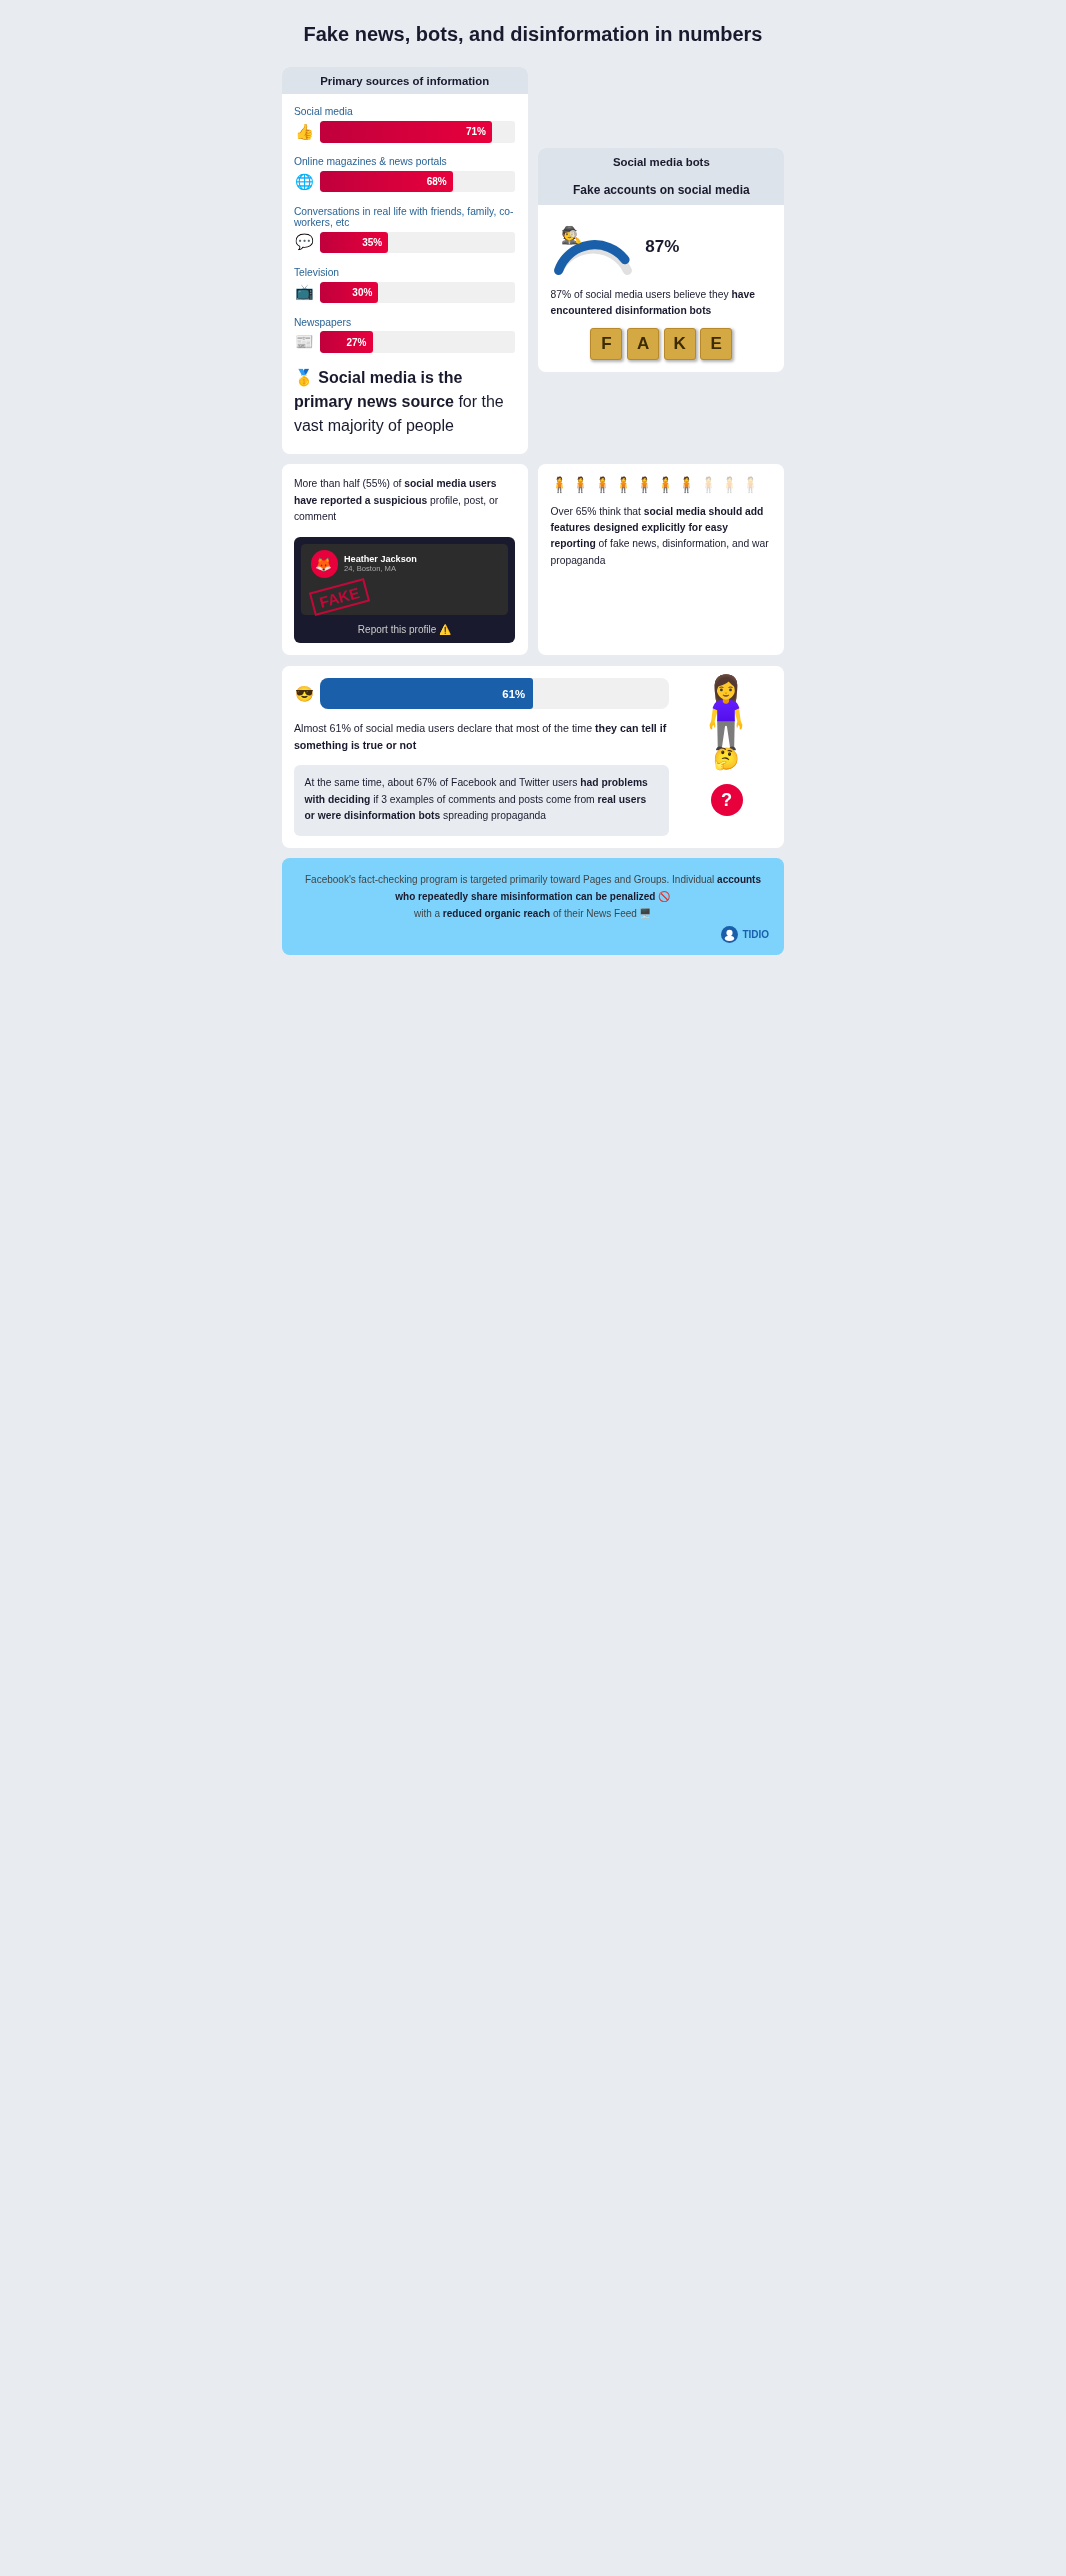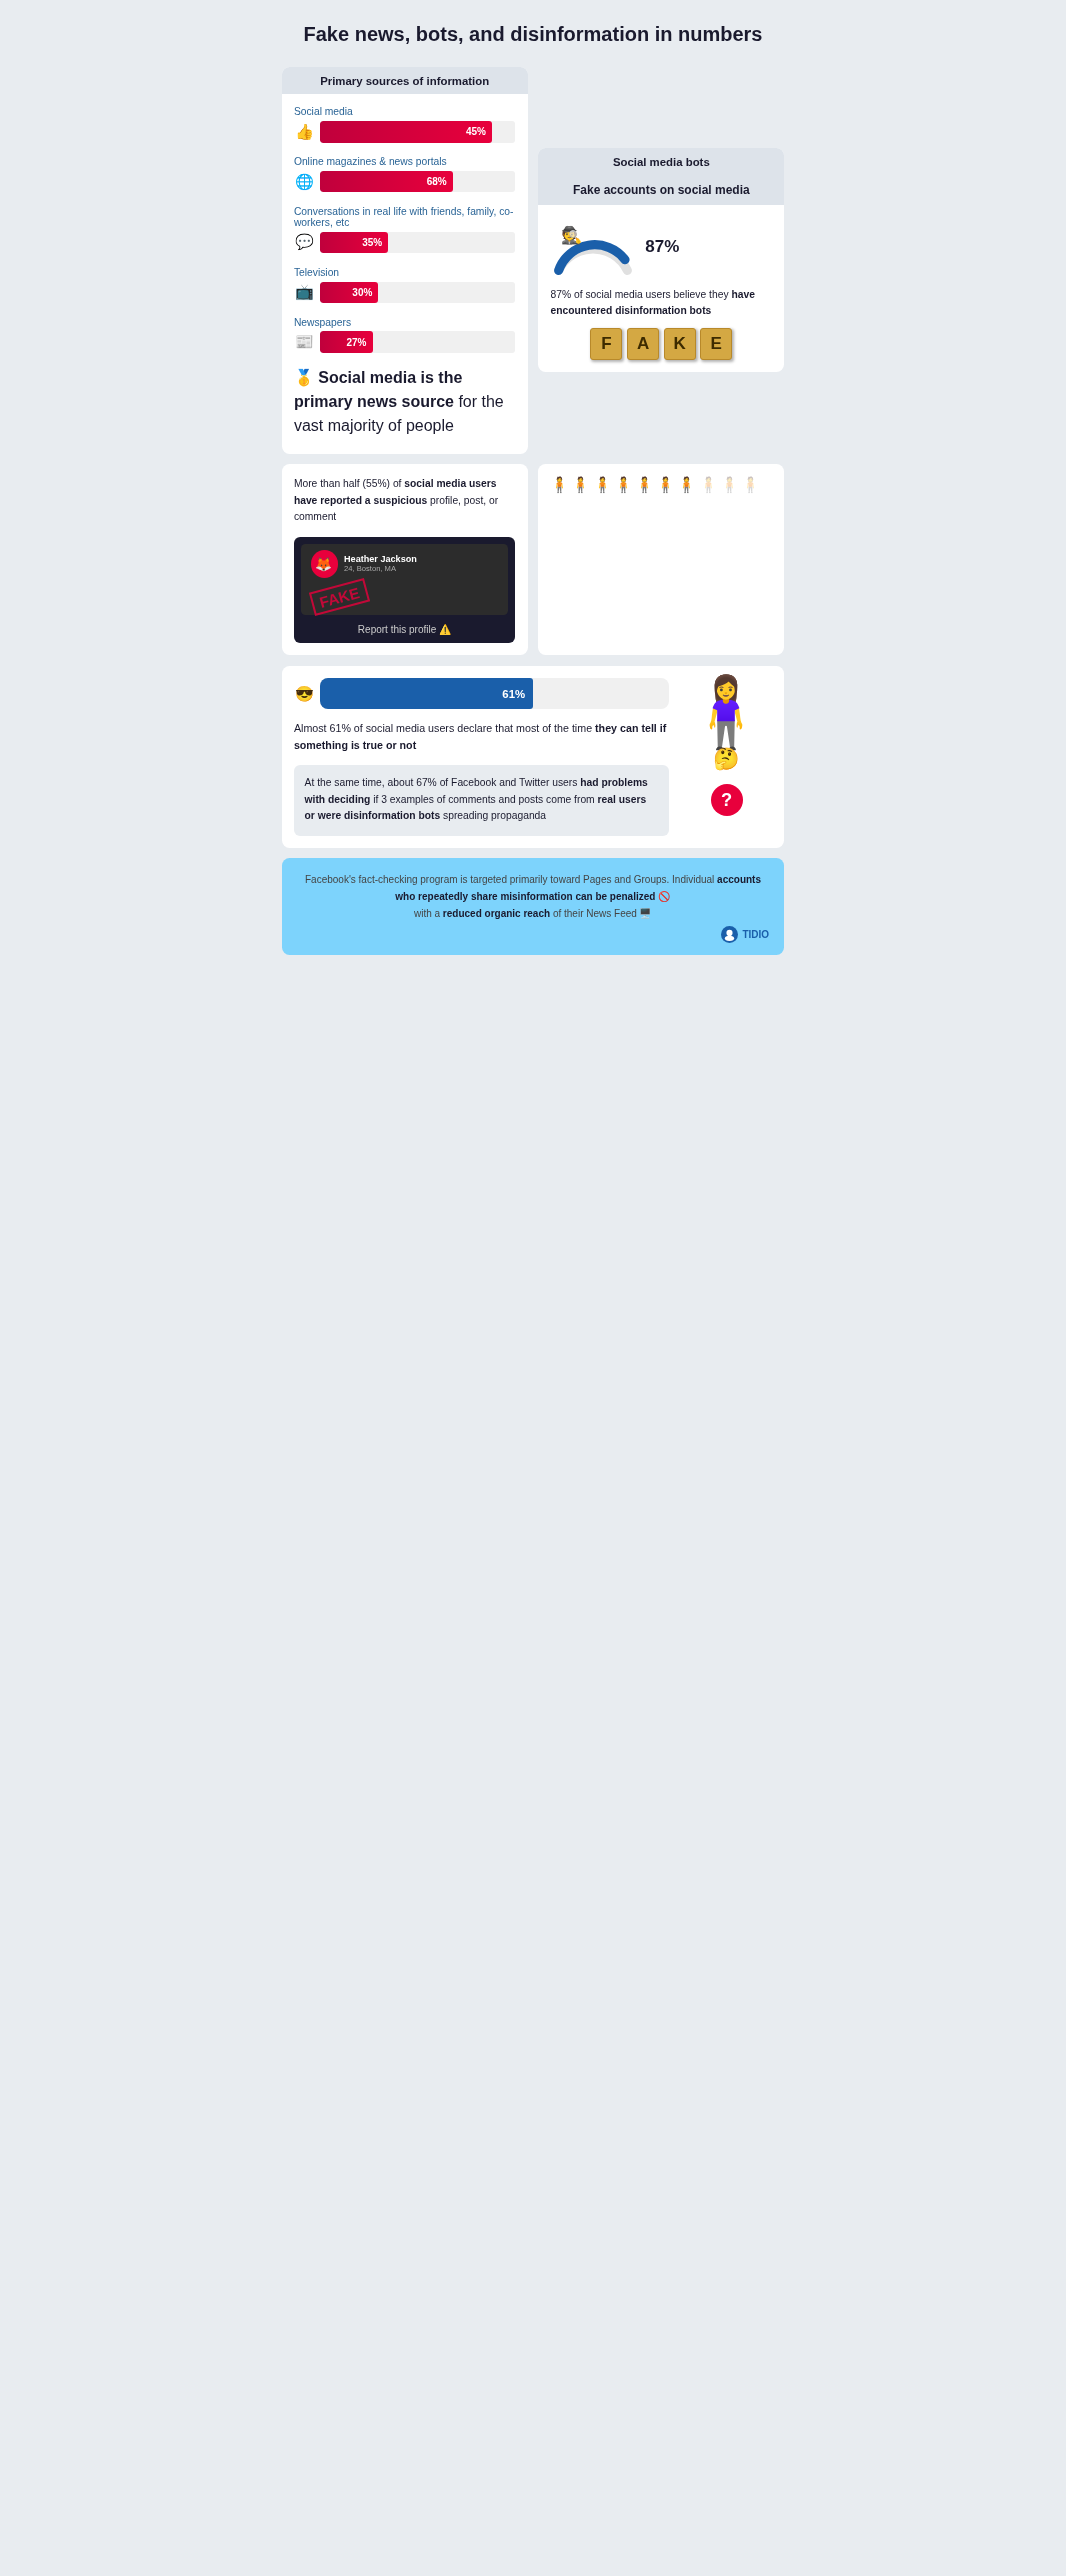--- a/index.html
+++ b/index.html
@@ -418,21 +418,21 @@
     <div class="left-panel">
       <div class="panel-header">Primary sources of information</div>
       <div class="panel-body">
 
         <div class="bar-item">
           <div class="bar-label">Social media</div>
           <div class="bar-row">
             <div class="bar-icon">👍</div>
             <div class="bar-track">
               <div class="bar-fill" style="width:88%">
-                <span class="bar-pct">45%</span>
+                <span class="bar-pct">71%</span>
               </div>
             </div>
           </div>
         </div>
 
         <div class="bar-item">
           <div class="bar-label">Online magazines &amp; news portals</div>
           <div class="bar-row">
             <div class="bar-icon">🌐</div>
             <div class="bar-track">
@@ -564,20 +564,23 @@
         <span class="person-icon">🧍</span>
         <span class="person-icon">🧍</span>
         <span class="person-icon">🧍</span>
         <span class="person-icon">🧍</span>
         <span class="person-icon">🧍</span>
         <span class="person-icon faded">🧍</span>
         <span class="person-icon faded">🧍</span>
         <span class="person-icon faded">🧍</span>
       </div>
 
+      <div class="identify-right-text">
+        Over 65% think that <strong>social media should add features designed explicitly for easy reporting</strong> of fake news, disinformation, and war propaganda
+      </div>
     </div>
 
   </div>
 
   <div class="bottom-wide">
 
     <div class="bottom-left">
 
       <div class="bottom-bar-row">
         <div class="bar-icon">😎</div>

